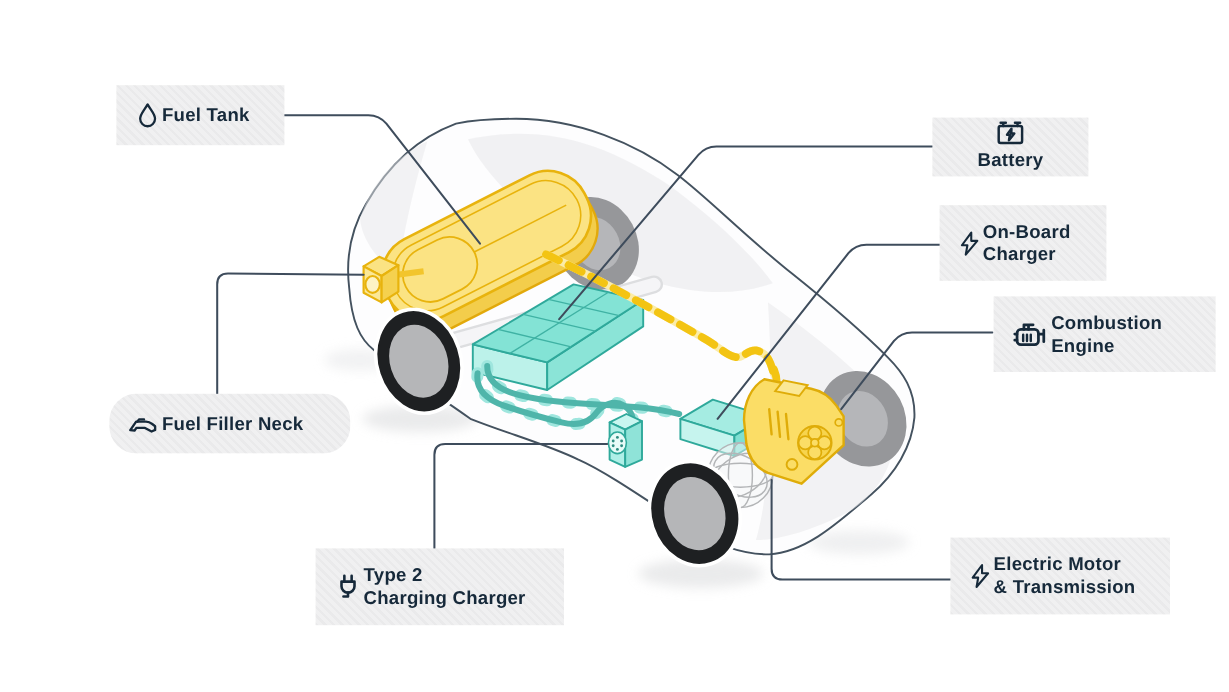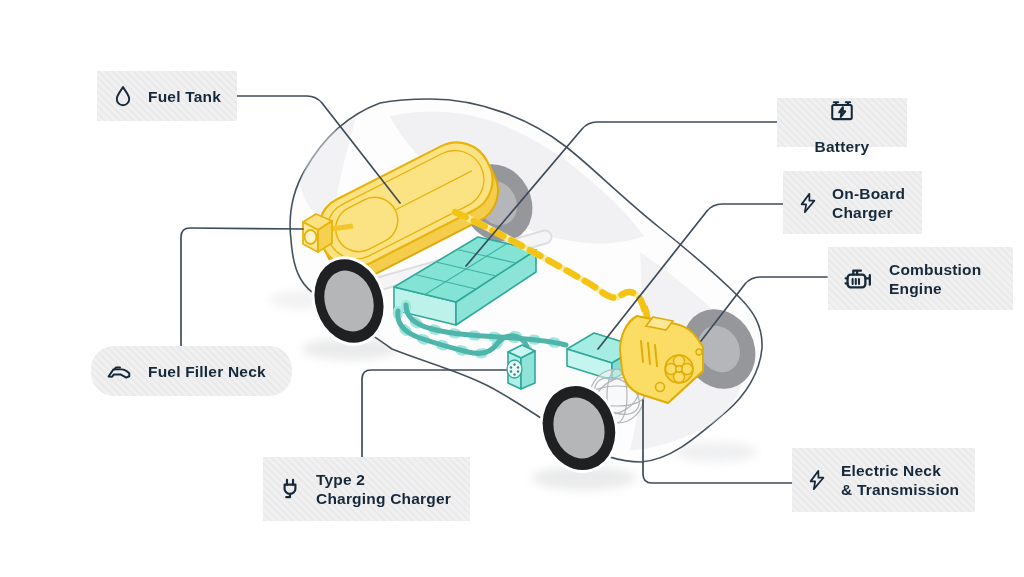--- a/index.html
+++ b/index.html
@@ -2,21 +2,21 @@
 <html><head>
 <meta charset="utf-8">
 <style>
   html,body{margin:0;padding:0;background:#ffffff;}
   .stage{
     position:relative;width:1024px;height:577px;background:#ffffff;overflow:hidden;
     font-family:"Liberation Sans", sans-serif;
   }
   .art{position:absolute;left:0;top:0;}
   .label{
-    position:absolute;display:flex;align-items:center;gap:13px;
+    position:absolute;display:flex;align-items:center;
     background:#F0F0F1;
     background-image:repeating-linear-gradient(45deg, rgba(120,120,125,0.05) 0 2px, transparent 2px 5px);
     color:#16293A;padding:0 14px;box-sizing:border-box;
   }
   .label .txt{font-weight:bold;font-size:15.5px;line-height:19px;letter-spacing:.2px;}
   .label .txt span{display:block;}
   .label .txt span:empty{display:none;}
   .icn{flex:0 0 auto;display:flex;align-items:center;justify-content:center;color:#16293A;}
 </style>
 </head>
@@ -247,21 +247,21 @@
       <svg width="22" height="26" viewBox="0 0 24 24" fill="none" stroke="currentColor" stroke-width="1.9" stroke-linejoin="round">
         <path d="M13.5 2 L5 13.5 H10 L8.5 22 L19 9.5 H13.5 Z"></path>
       </svg>
     </span>
     <span class="txt">
         <span>On-Board</span>
         <span>Charger</span>
       </span>
   </div>
 
-  <div class="label" style="left:91px;top:346px;width:201px;height:50px;border-radius:23px;">
+  <div class="label" style="left:91px;top:328px;width:201px;height:50px;border-radius:23px;">
     <span class="icn">
       <svg width="30" height="24" viewBox="0 0 26 22" fill="none" stroke="currentColor" stroke-width="1.8" stroke-linejoin="round" stroke-linecap="round">
         <path d="M2.5 16 L7 9.5 H14.5 C16.2 9.5 17.8 10.1 19.3 11.3 L21.5 13 V15.8 L18.8 17 L13.8 14.3 H7.2 L5.8 16.3 Z"></path>
         <path d="M8 9.5 L9.2 7.8 H13"></path>
       </svg>
     </span>
     <span class="txt">
         <span>Fuel Filler Neck</span>
       </span>
   </div>
@@ -280,18 +280,18 @@
       </span>
   </div>
 
   <div class="label" style="left:792px;top:448px;width:183px;height:64px;">
     <span class="icn">
       <svg width="22" height="26" viewBox="0 0 24 24" fill="none" stroke="currentColor" stroke-width="1.9" stroke-linejoin="round">
         <path d="M13.5 2 L5 13.5 H10 L8.5 22 L19 9.5 H13.5 Z"></path>
       </svg>
     </span>
     <span class="txt">
-        <span>Electric Neck</span>
+        <span>Electric Motor</span>
         <span>&amp; Transmission</span>
       </span>
   </div>
 
 </div>
 
 </body></html>

